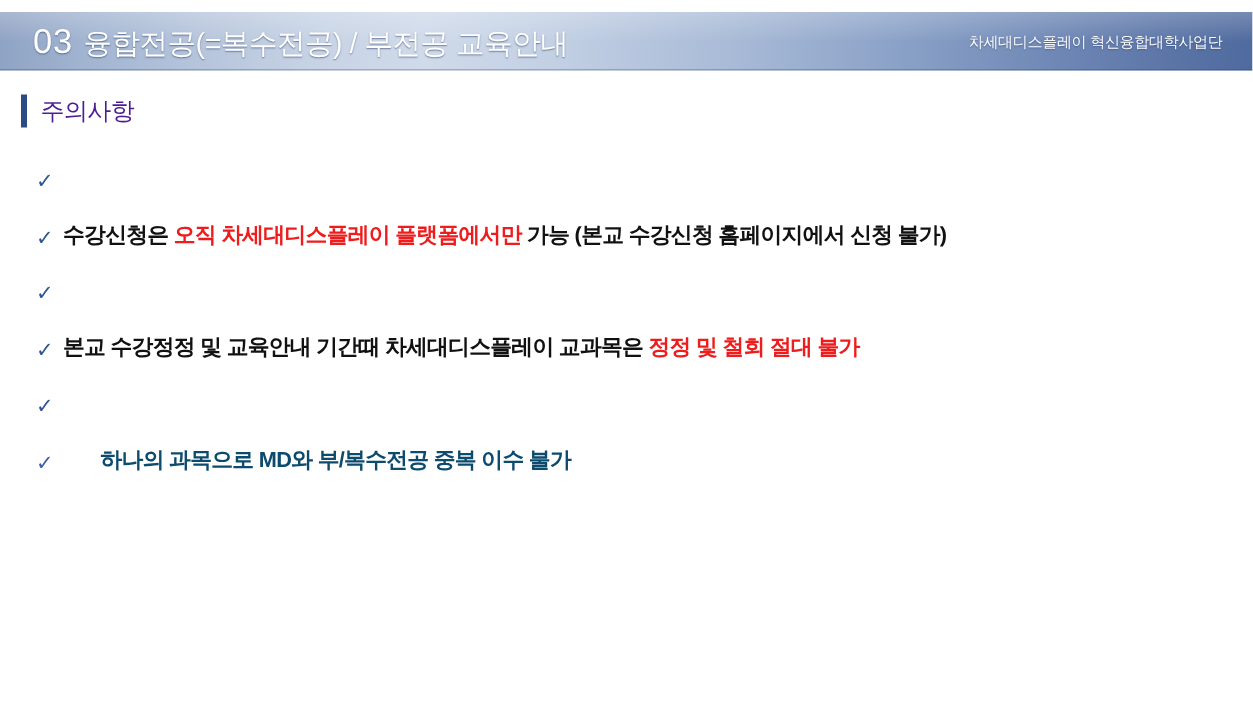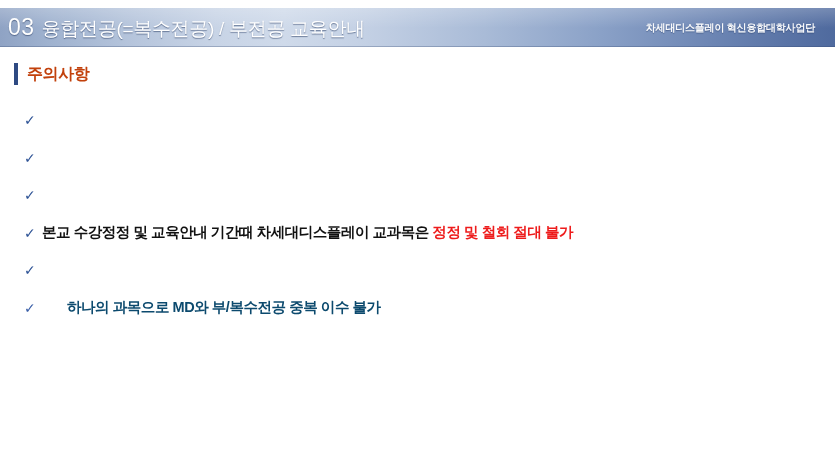--- a/index.html
+++ b/index.html
@@ -62,41 +62,41 @@
     height: 100%;
     display: flex;
     align-items: center;
     justify-content: space-between;
     z-index: 2;
   }
 
   .header-title {
     display: flex;
     align-items: baseline;
-    padding-left: 8px;
+    padding-left: 22px;
     color: #ffffff;
     text-shadow: 0 1px 1px rgba(30,50,90,0.55);
     white-space: nowrap;
   }
   .header-number {
     font-size: 23px;
     font-weight: 400;
     letter-spacing: 0.5px;
     margin-right: 7px;
   }
   .header-maintitle {
     font-size: 19px;
     font-weight: 400;
     letter-spacing: -0.3px;
   }
 
   .header-org {
     padding-right: 20px;
     font-size: 10px;
-    font-weight: 700;
+    font-weight: 400;
     color: #ffffff;
     letter-spacing: -0.2px;
     white-space: nowrap;
     text-shadow: 0 1px 1px rgba(30,50,90,0.45);
     opacity: 0.96;
   }
 
   
   .section-heading {
     position: absolute;
@@ -107,22 +107,22 @@
   }
   .section-bar {
     width: 4px;
     height: 22px;
     background: #2e4a82;
     margin-right: 9px;
     border-radius: 0;
   }
   .section-label {
     font-size: 16px;
-    font-weight: 700;
-    color: #c2410c;
+    font-weight: 400;
+    color: #4c1d95;
     letter-spacing: -0.4px;
   }
 
   
   .notice-list {
     position: absolute;
     left: 24px;
     top: 110px;
     width: 790px;
   }
@@ -178,20 +178,21 @@
   <span class="section-bar"></span>
   <span class="section-label">주의사항</span>
 </div>
 
 <div class="notice-list">
     <div class="notice-item">
       <span class="check-icon">✓</span>
     </div>
     <div class="notice-item">
       <span class="check-icon">✓</span>
+      <span class="notice-text"><span>수강신청은 </span><span class="hl">오직 차세대디스플레이 플랫폼에서만</span><span> 가능 (본교 수강신청 홈페이지에서 신청 불가)</span></span>
     </div>
     <div class="notice-item">
       <span class="check-icon">✓</span>
     </div>
     <div class="notice-item">
       <span class="check-icon">✓</span>
       <span class="notice-text"><span>본교 수강정정 및 교육안내 기간때 차세대디스플레이 교과목은 </span><span class="hl">정정 및 철회 절대 불가</span></span>
     </div>
     <div class="notice-item">
       <span class="check-icon">✓</span>

